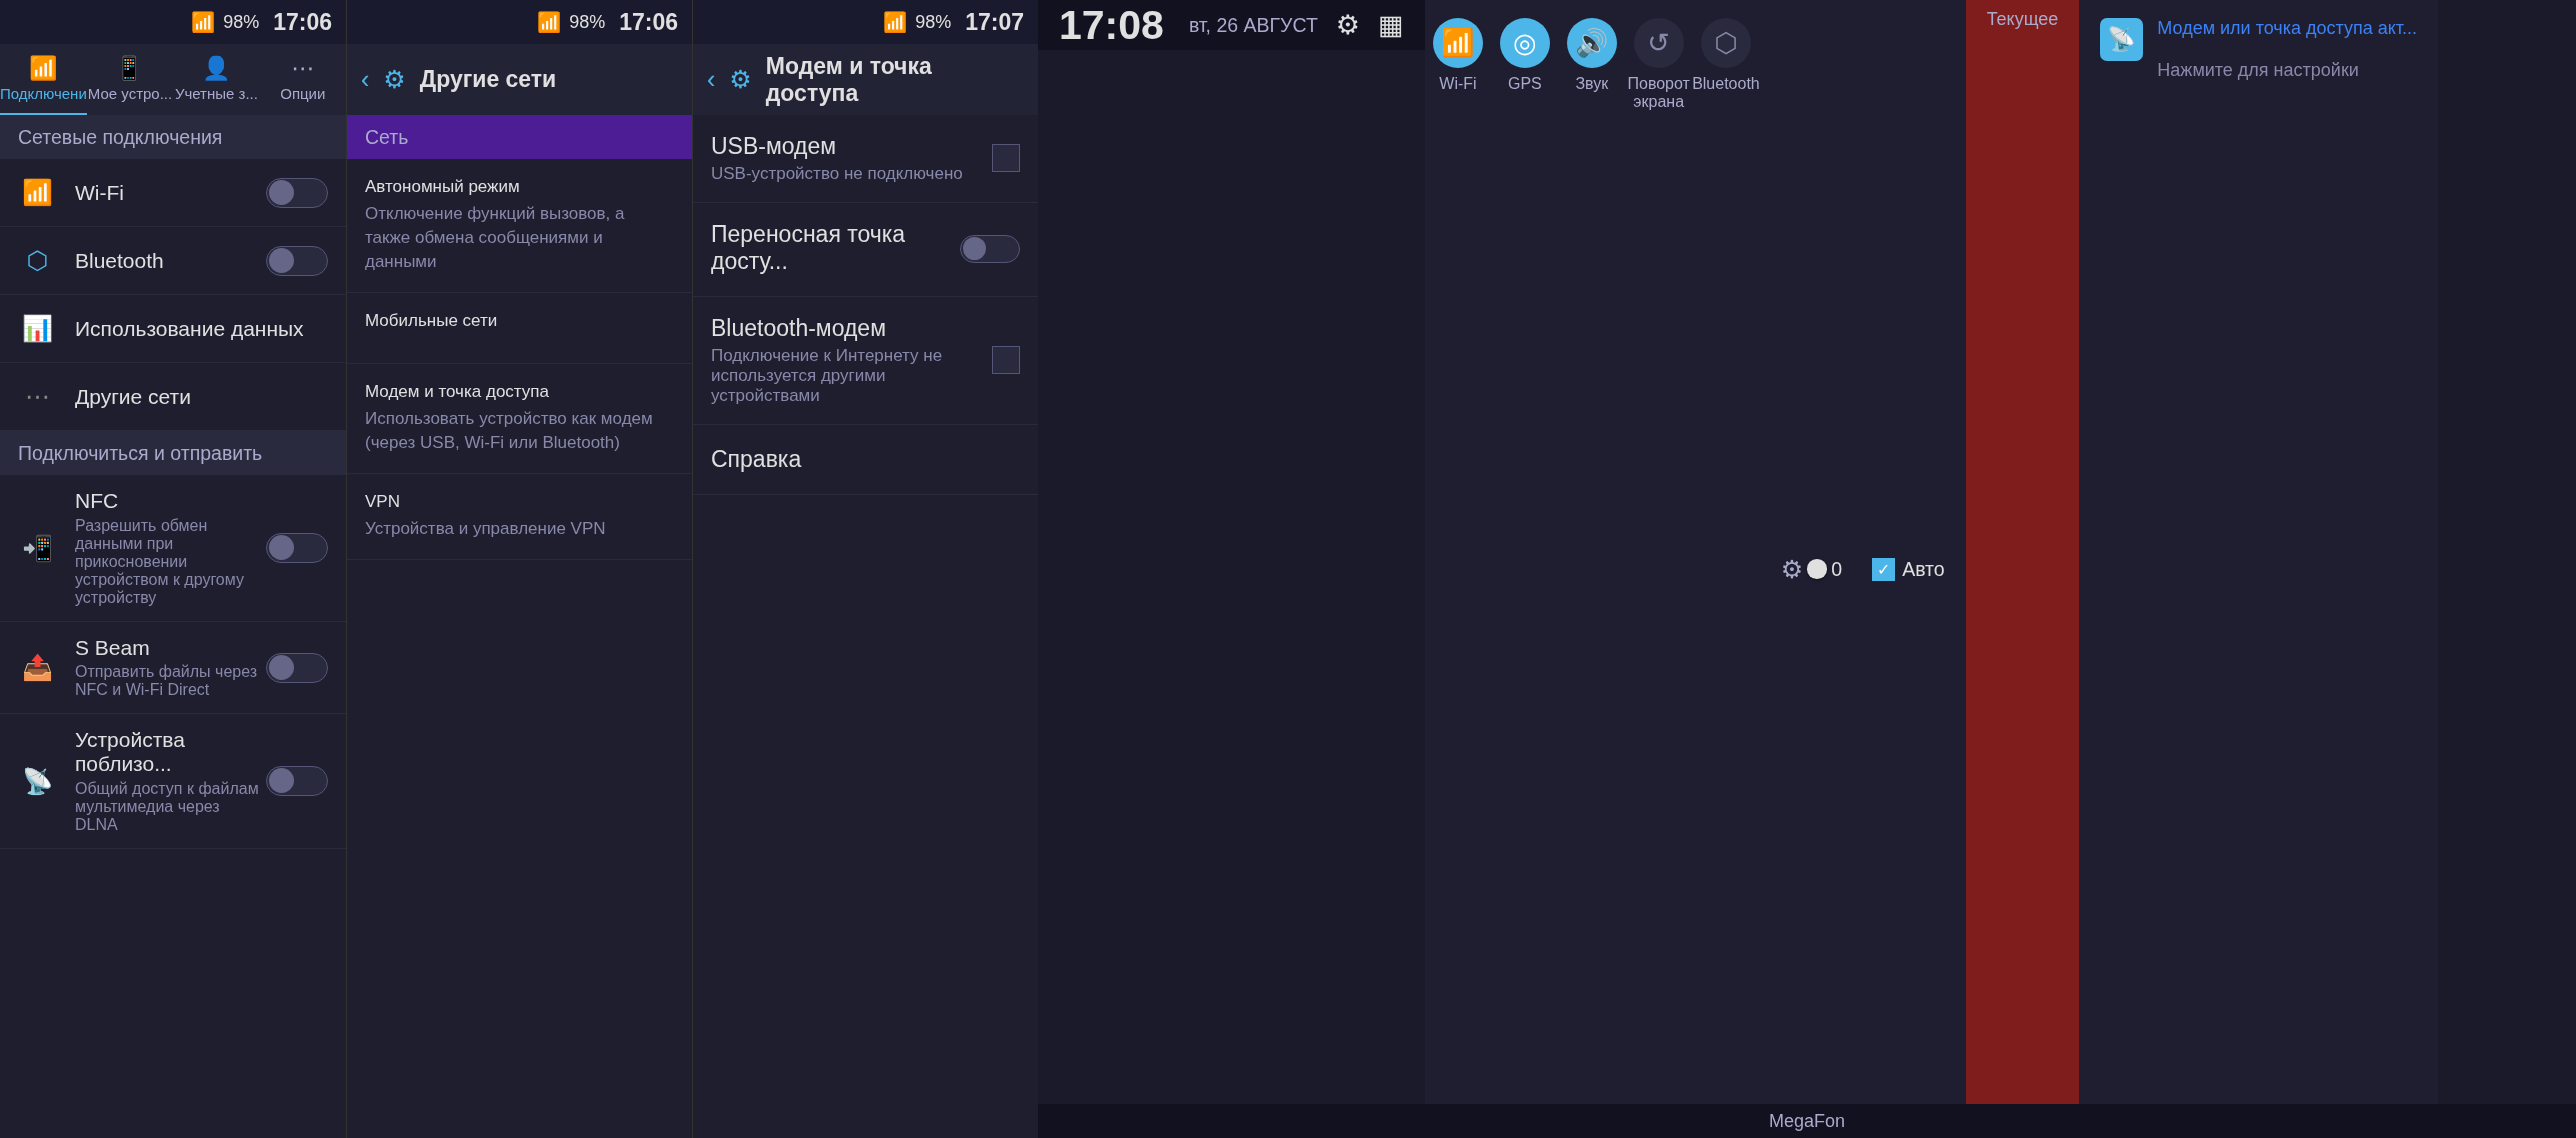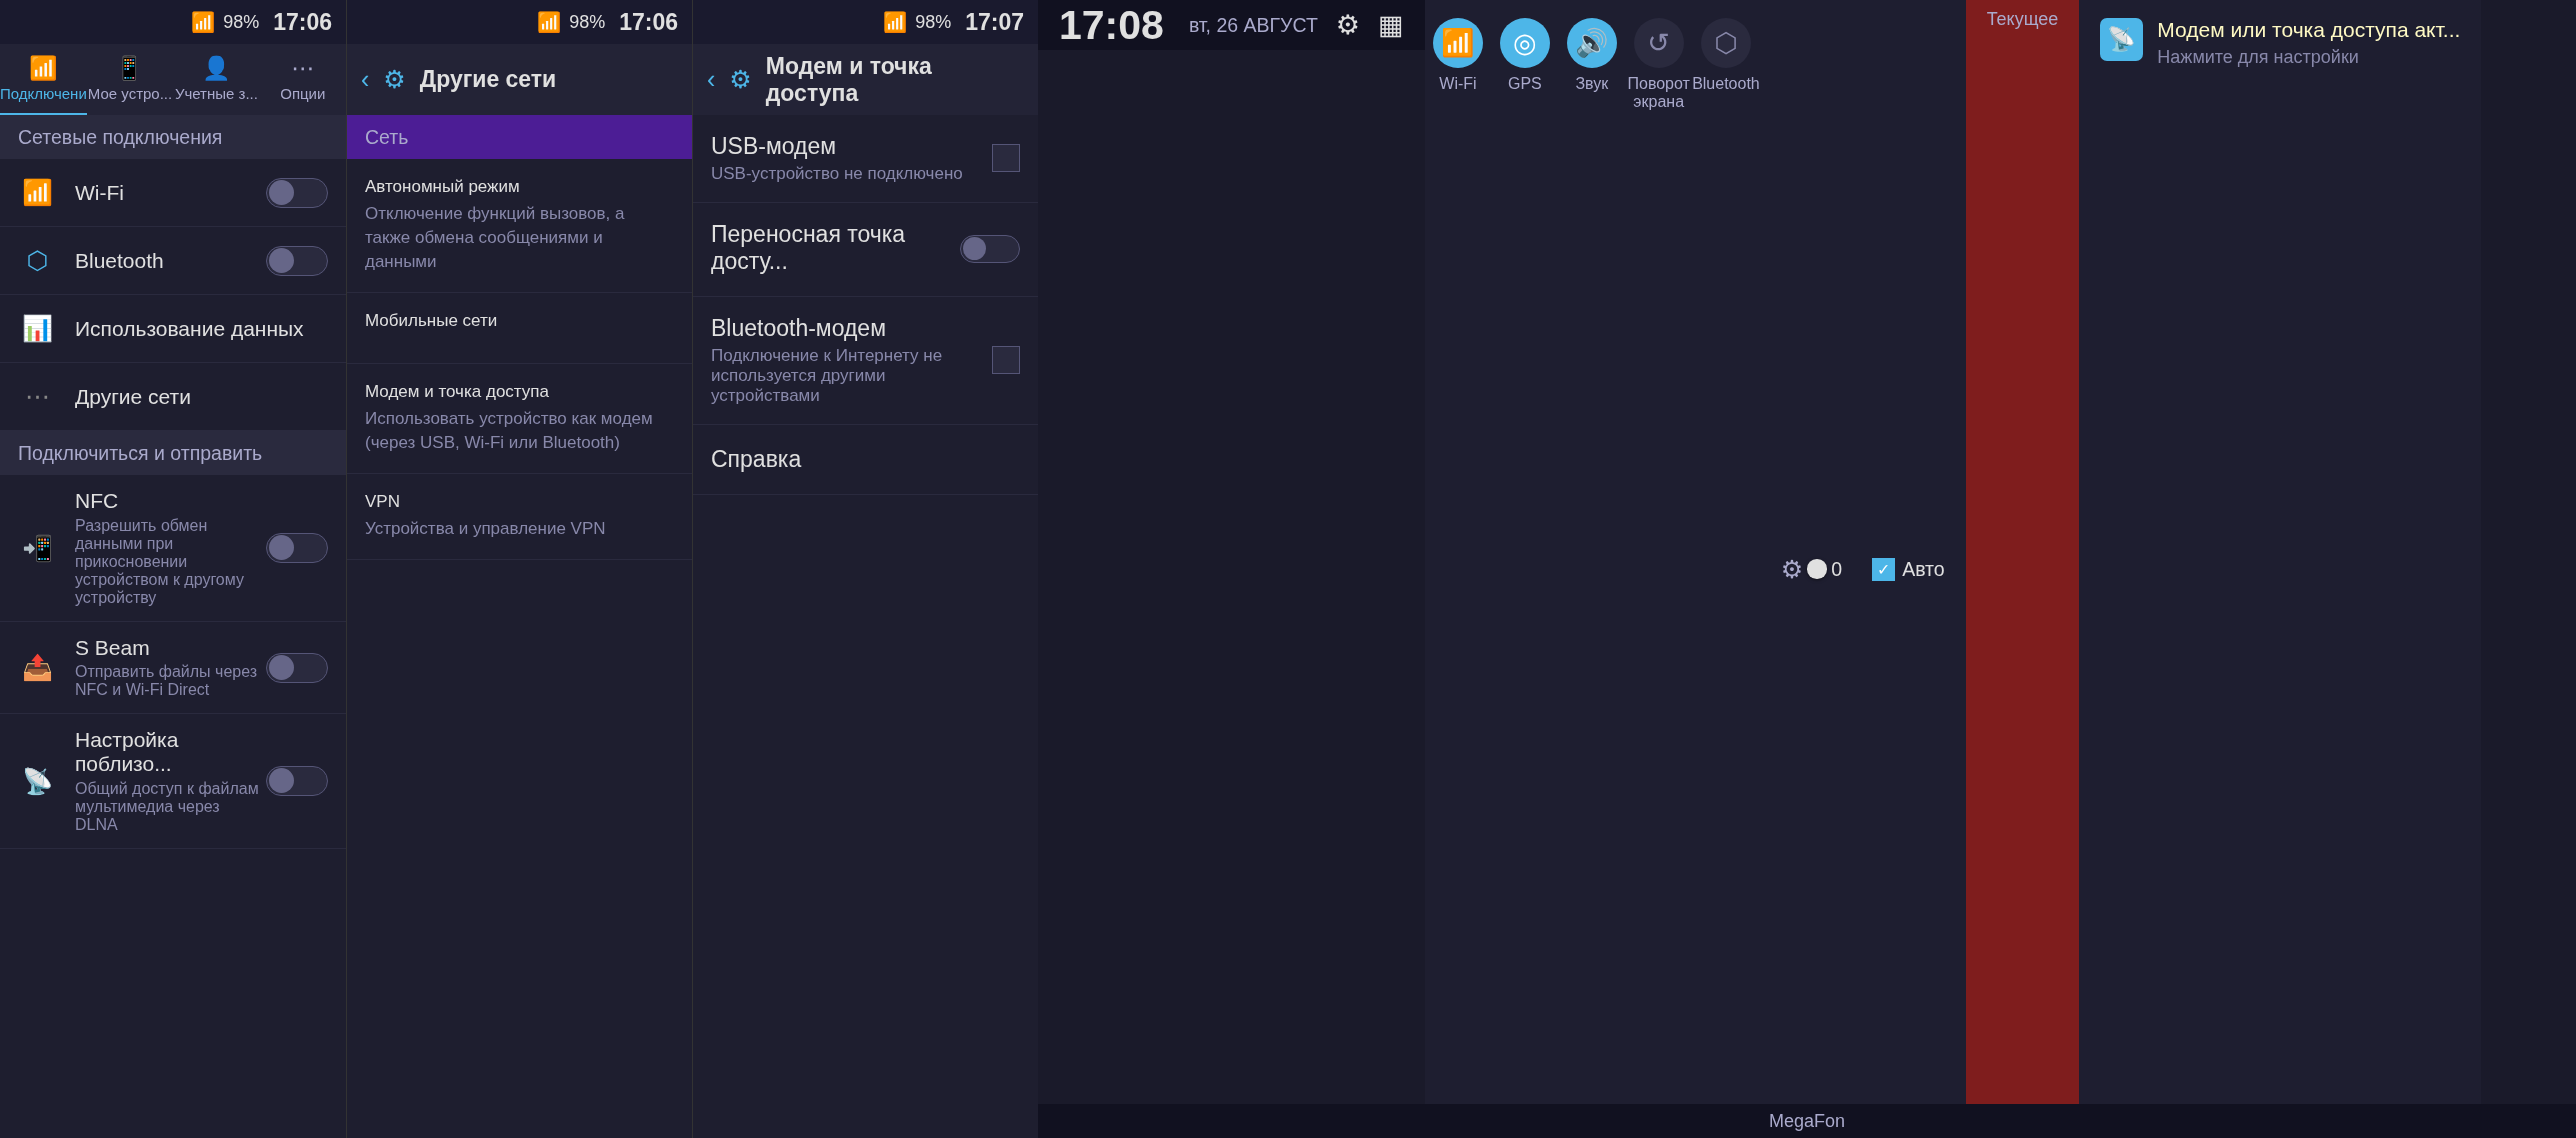--- a/index.html
+++ b/index.html
@@ -428,23 +428,23 @@
       align-items: center;
       justify-content: center;
       font-size: 23px;
       color: #fff;
       flex-shrink: 0;
     }
     .notif-item .notif-text {
       flex: 1;
     }
     .notif-item .notif-title {
-      font-size: 21px;
-      color: #fef9c3;
-      margin-bottom: 5px;
+      font-size: 18px;
+      color: #3b82f6;
+      margin-bottom: 21px;
     }
     .notif-item .notif-sub {
       font-size: 18px;
       color: #8888aa;
     }
 
     .carrier-bar {
       position: absolute;
       bottom: 0;
       left: 0;
@@ -539,21 +539,21 @@
     <div class="item-text">
       <div>S Beam</div>
       <div class="item-subtext">Отправить файлы через NFC и Wi-Fi Direct</div>
     </div>
     <div class="toggle off"></div>
   </div>
 
   <div class="settings-item">
     <div class="item-icon nearby">📡</div>
     <div class="item-text">
-      <div>Настройка поблизо...</div>
+      <div>Устройства поблизо...</div>
       <div class="item-subtext">Общий доступ к файлам мультимедиа через DLNA</div>
     </div>
     <div class="toggle off"></div>
   </div>
 </div>
 
 <div class="panel panel-2">
 
   <div class="status-bar">
     <span>📶</span>

